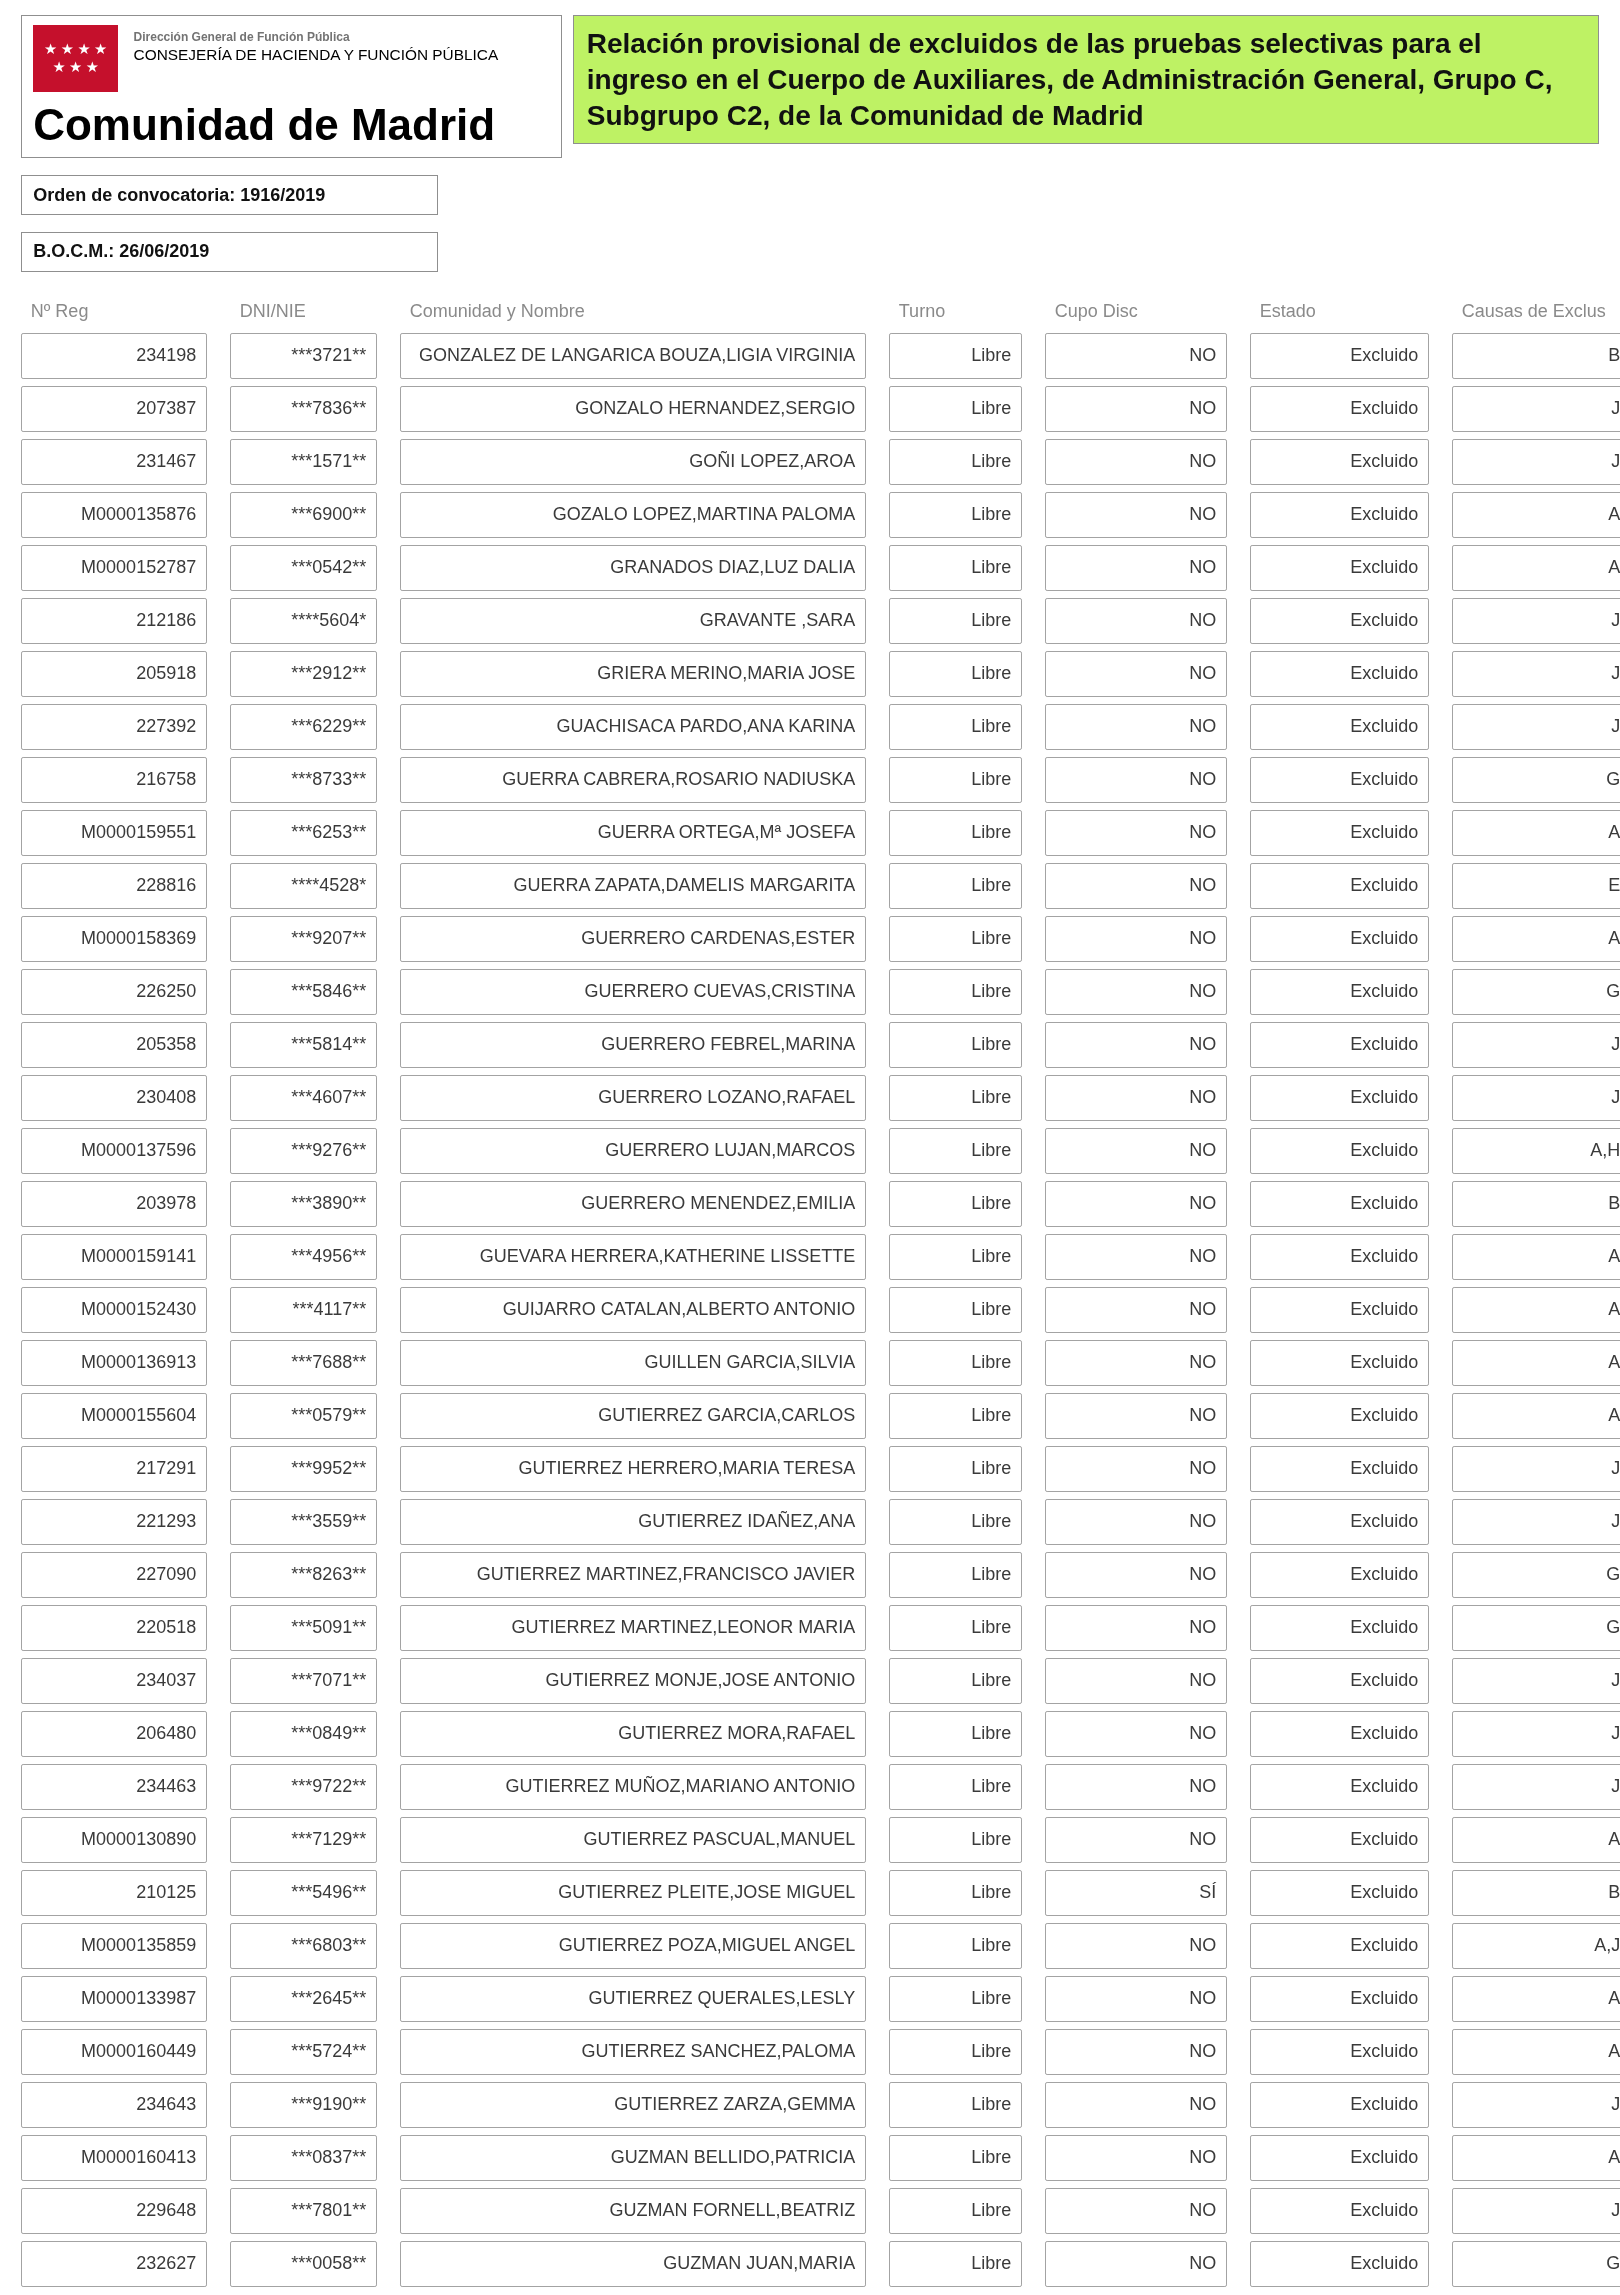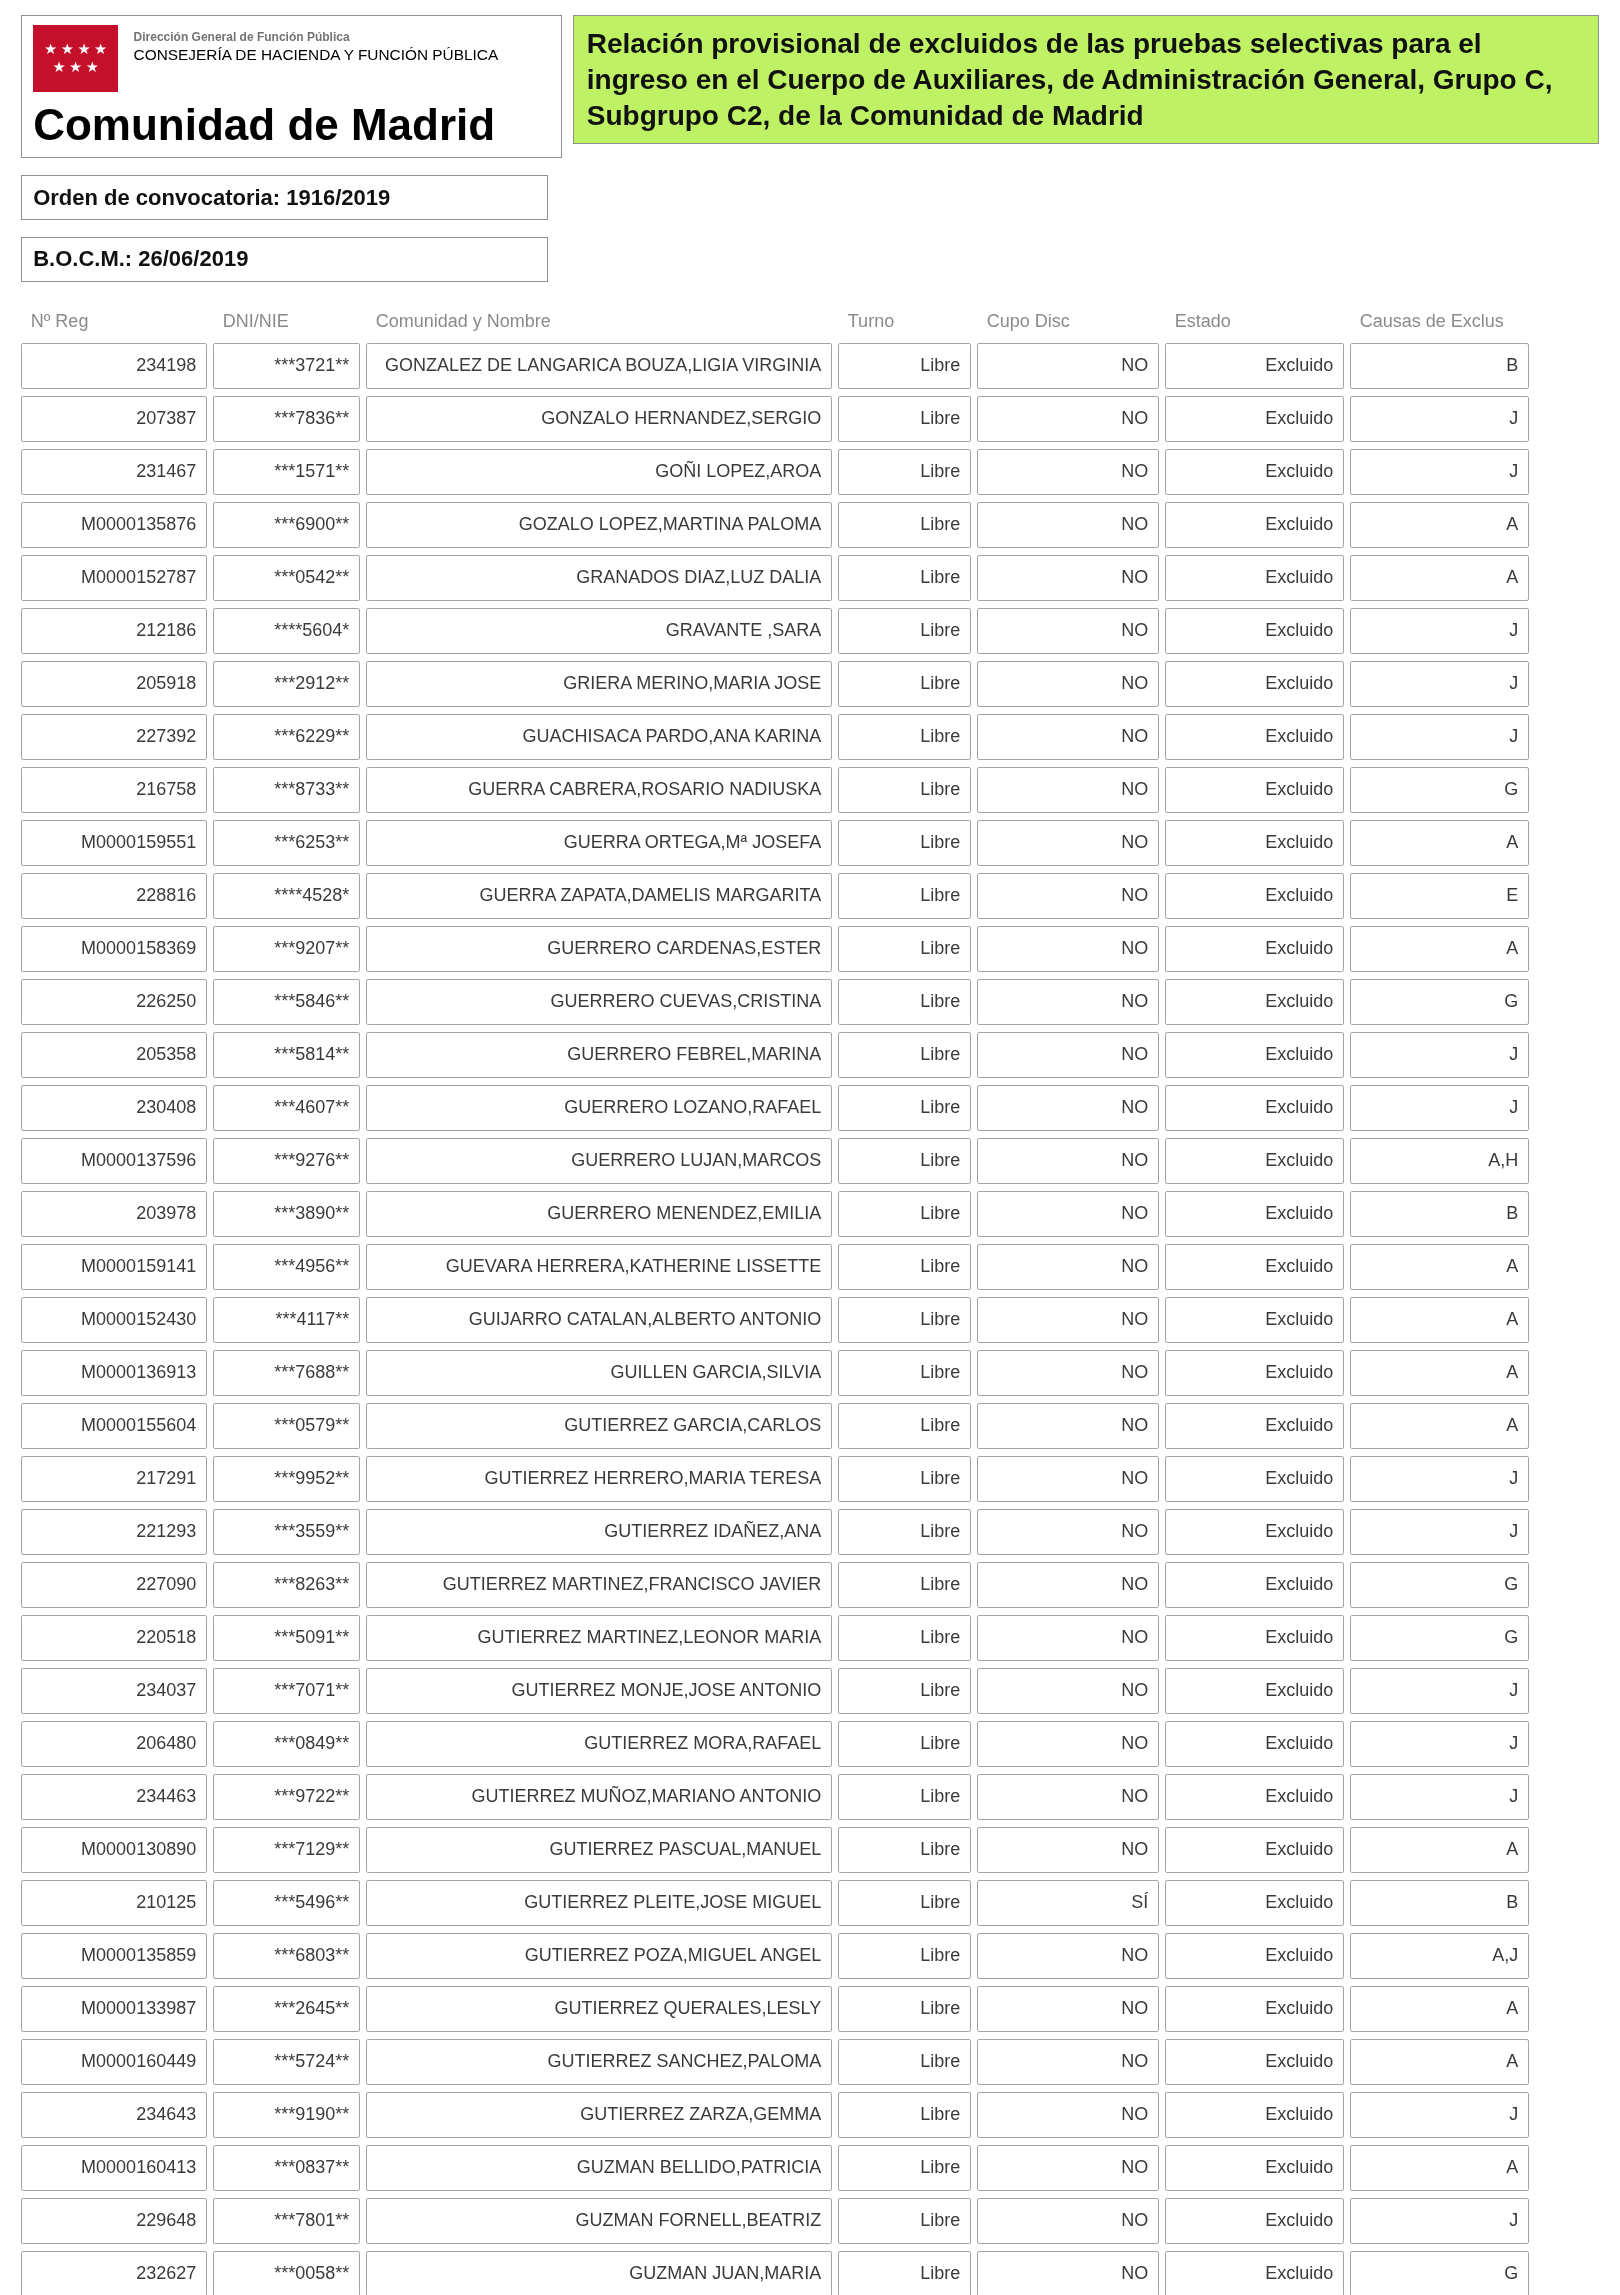--- a/index.html
+++ b/index.html
@@ -44,36 +44,36 @@
     padding: 9.8px 12.6px;
     font-size: 28px;
     font-weight: bold;
     line-height: 1.28;
     color: #111;
     background: #bef264;
   }
 
   
   .meta-box {
-    width: 527px;
+    width: 417px;
     border: 1.4px solid #8f8f8f;
     padding: 8.4px 11.2px;
-    font-size: 22px;
+    font-size: 18px;
     font-weight: bold;
     color: #111;
     margin-top: 17px;
     background: #fff;
   }
 
   
   .table { margin-top: 29px; }
   .thead, .tr {
     display: grid;
     grid-template-columns: 186px 147px 466px 133px 182px 179px 179px;
-    column-gap: 6px;
+    column-gap: 23px;
   }
   .thead { margin-bottom: 11.2px; }
   .th {
     font-size: 18px;
     color: #8a8a8a;
     padding: 0 9.8px;
     white-space: nowrap;
     overflow: hidden;
   }
   .tr { margin-bottom: 7px; text-align: right; }

